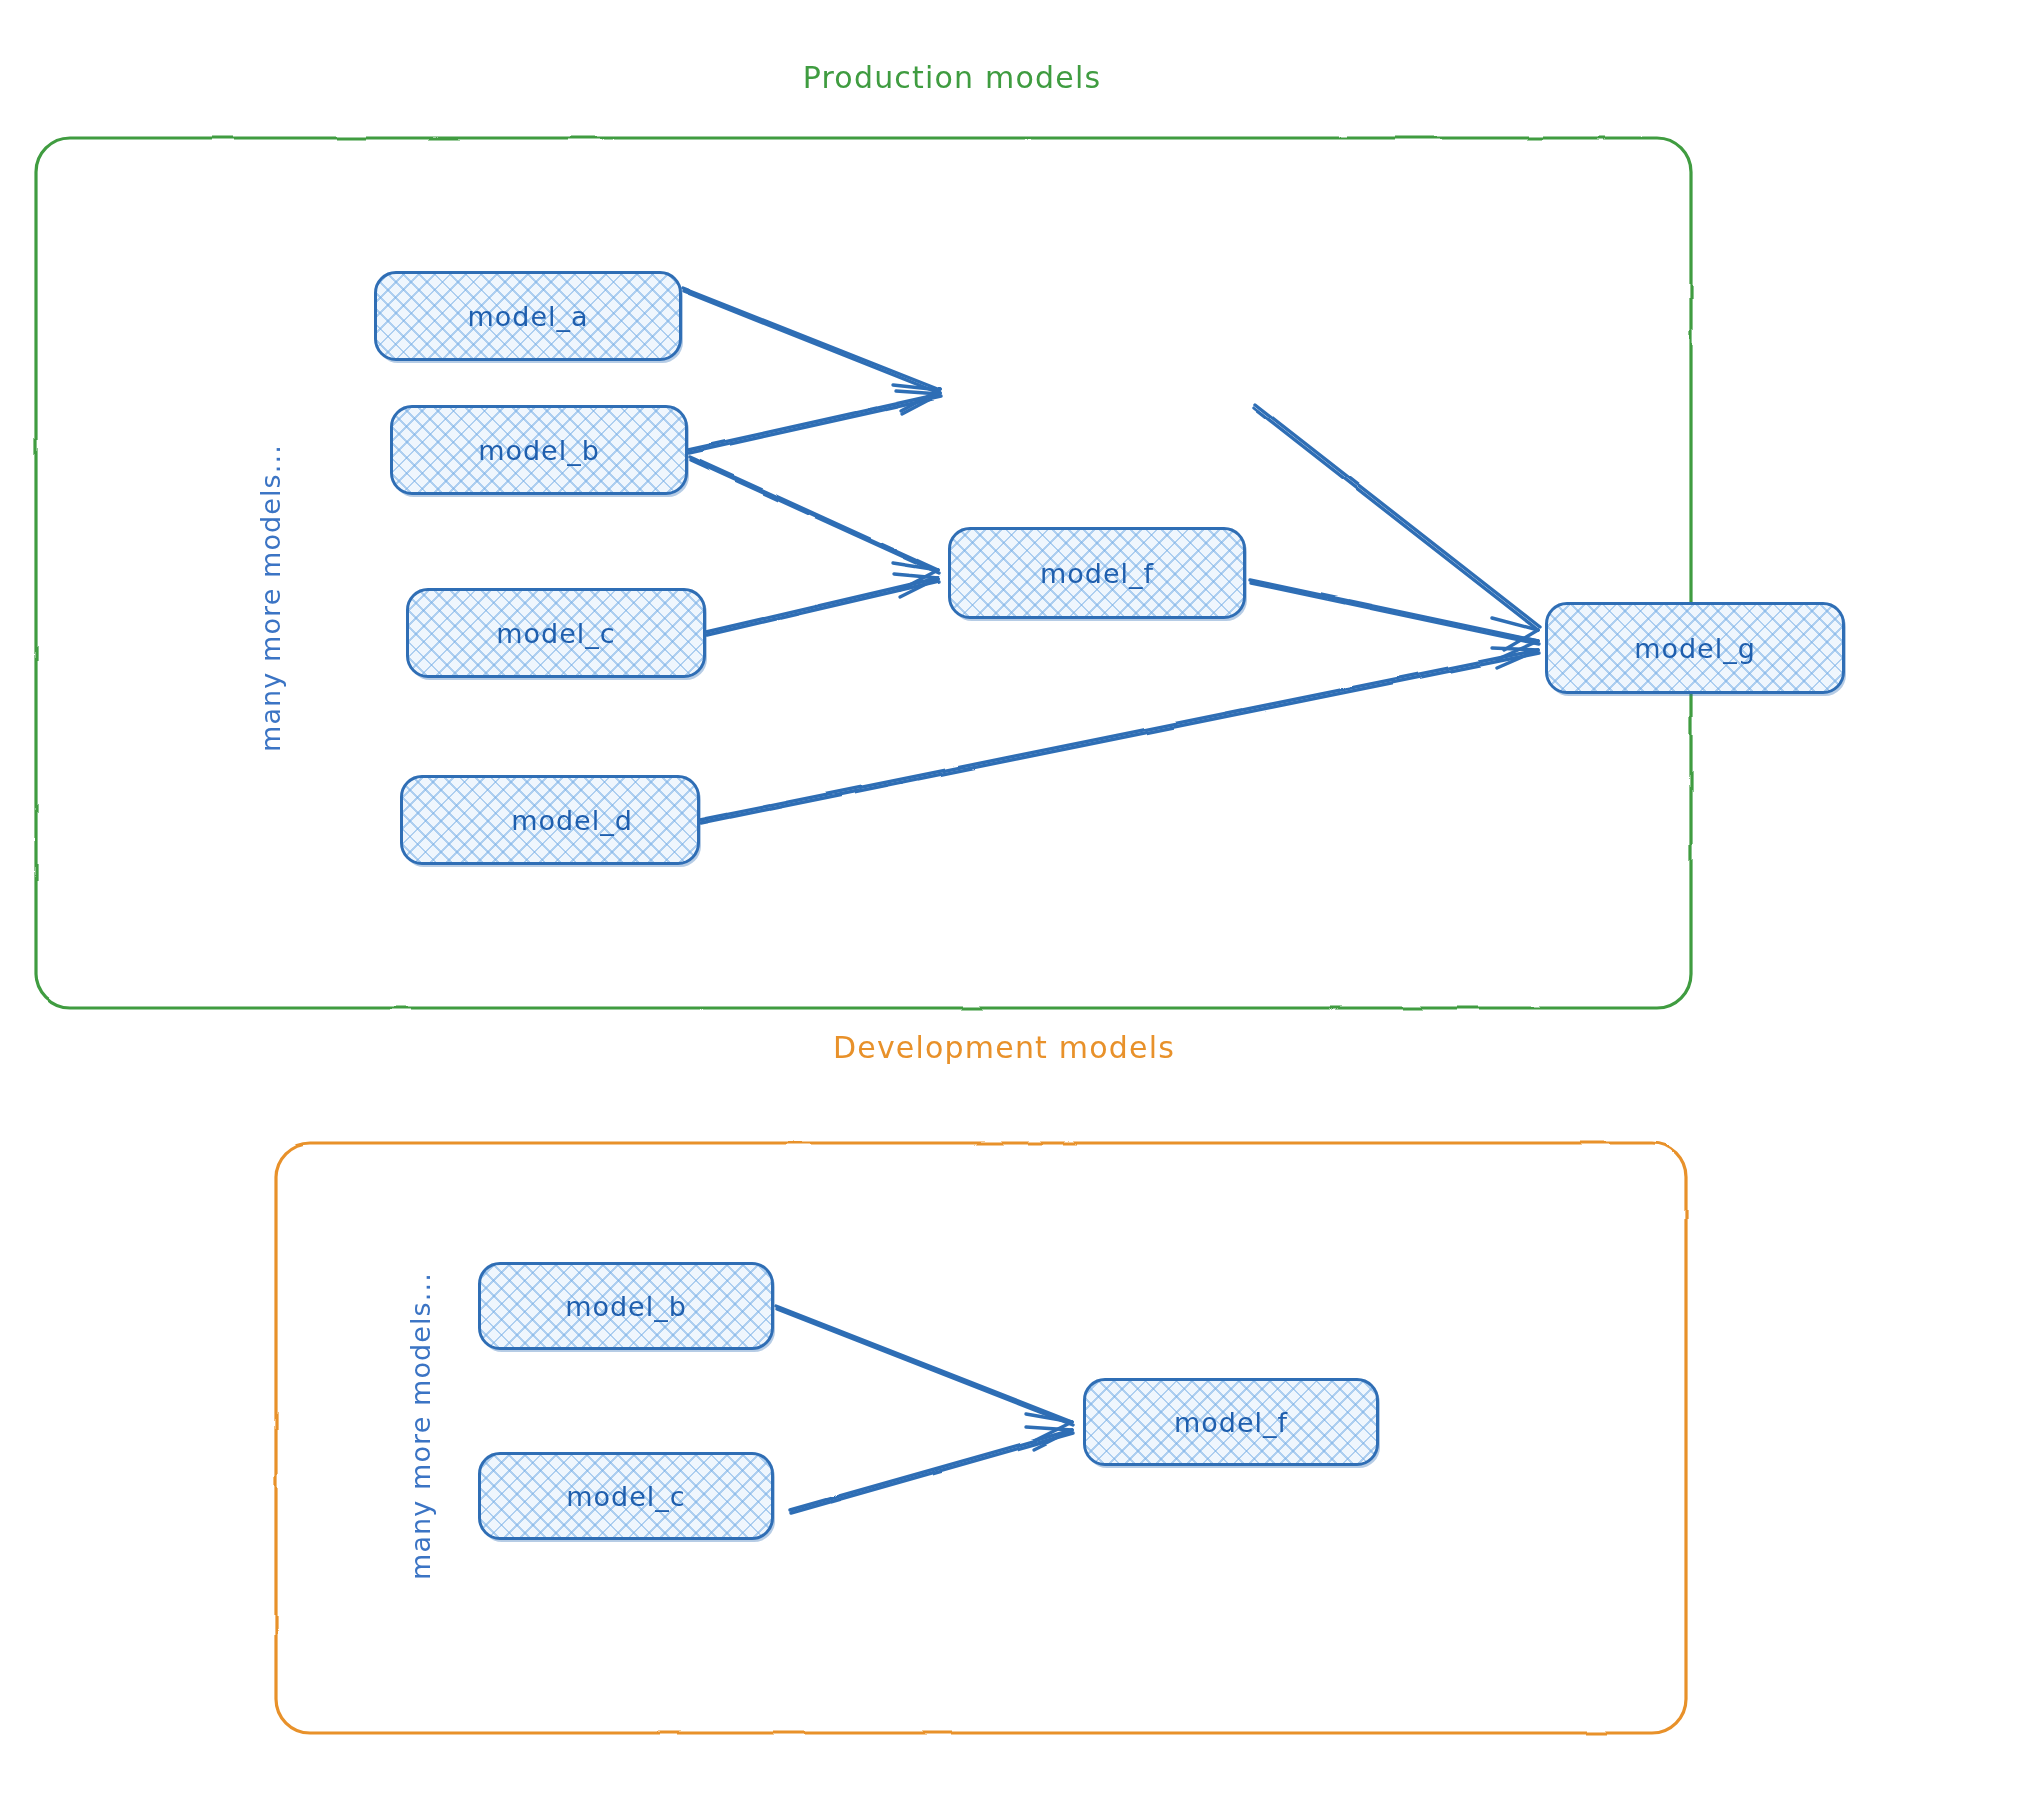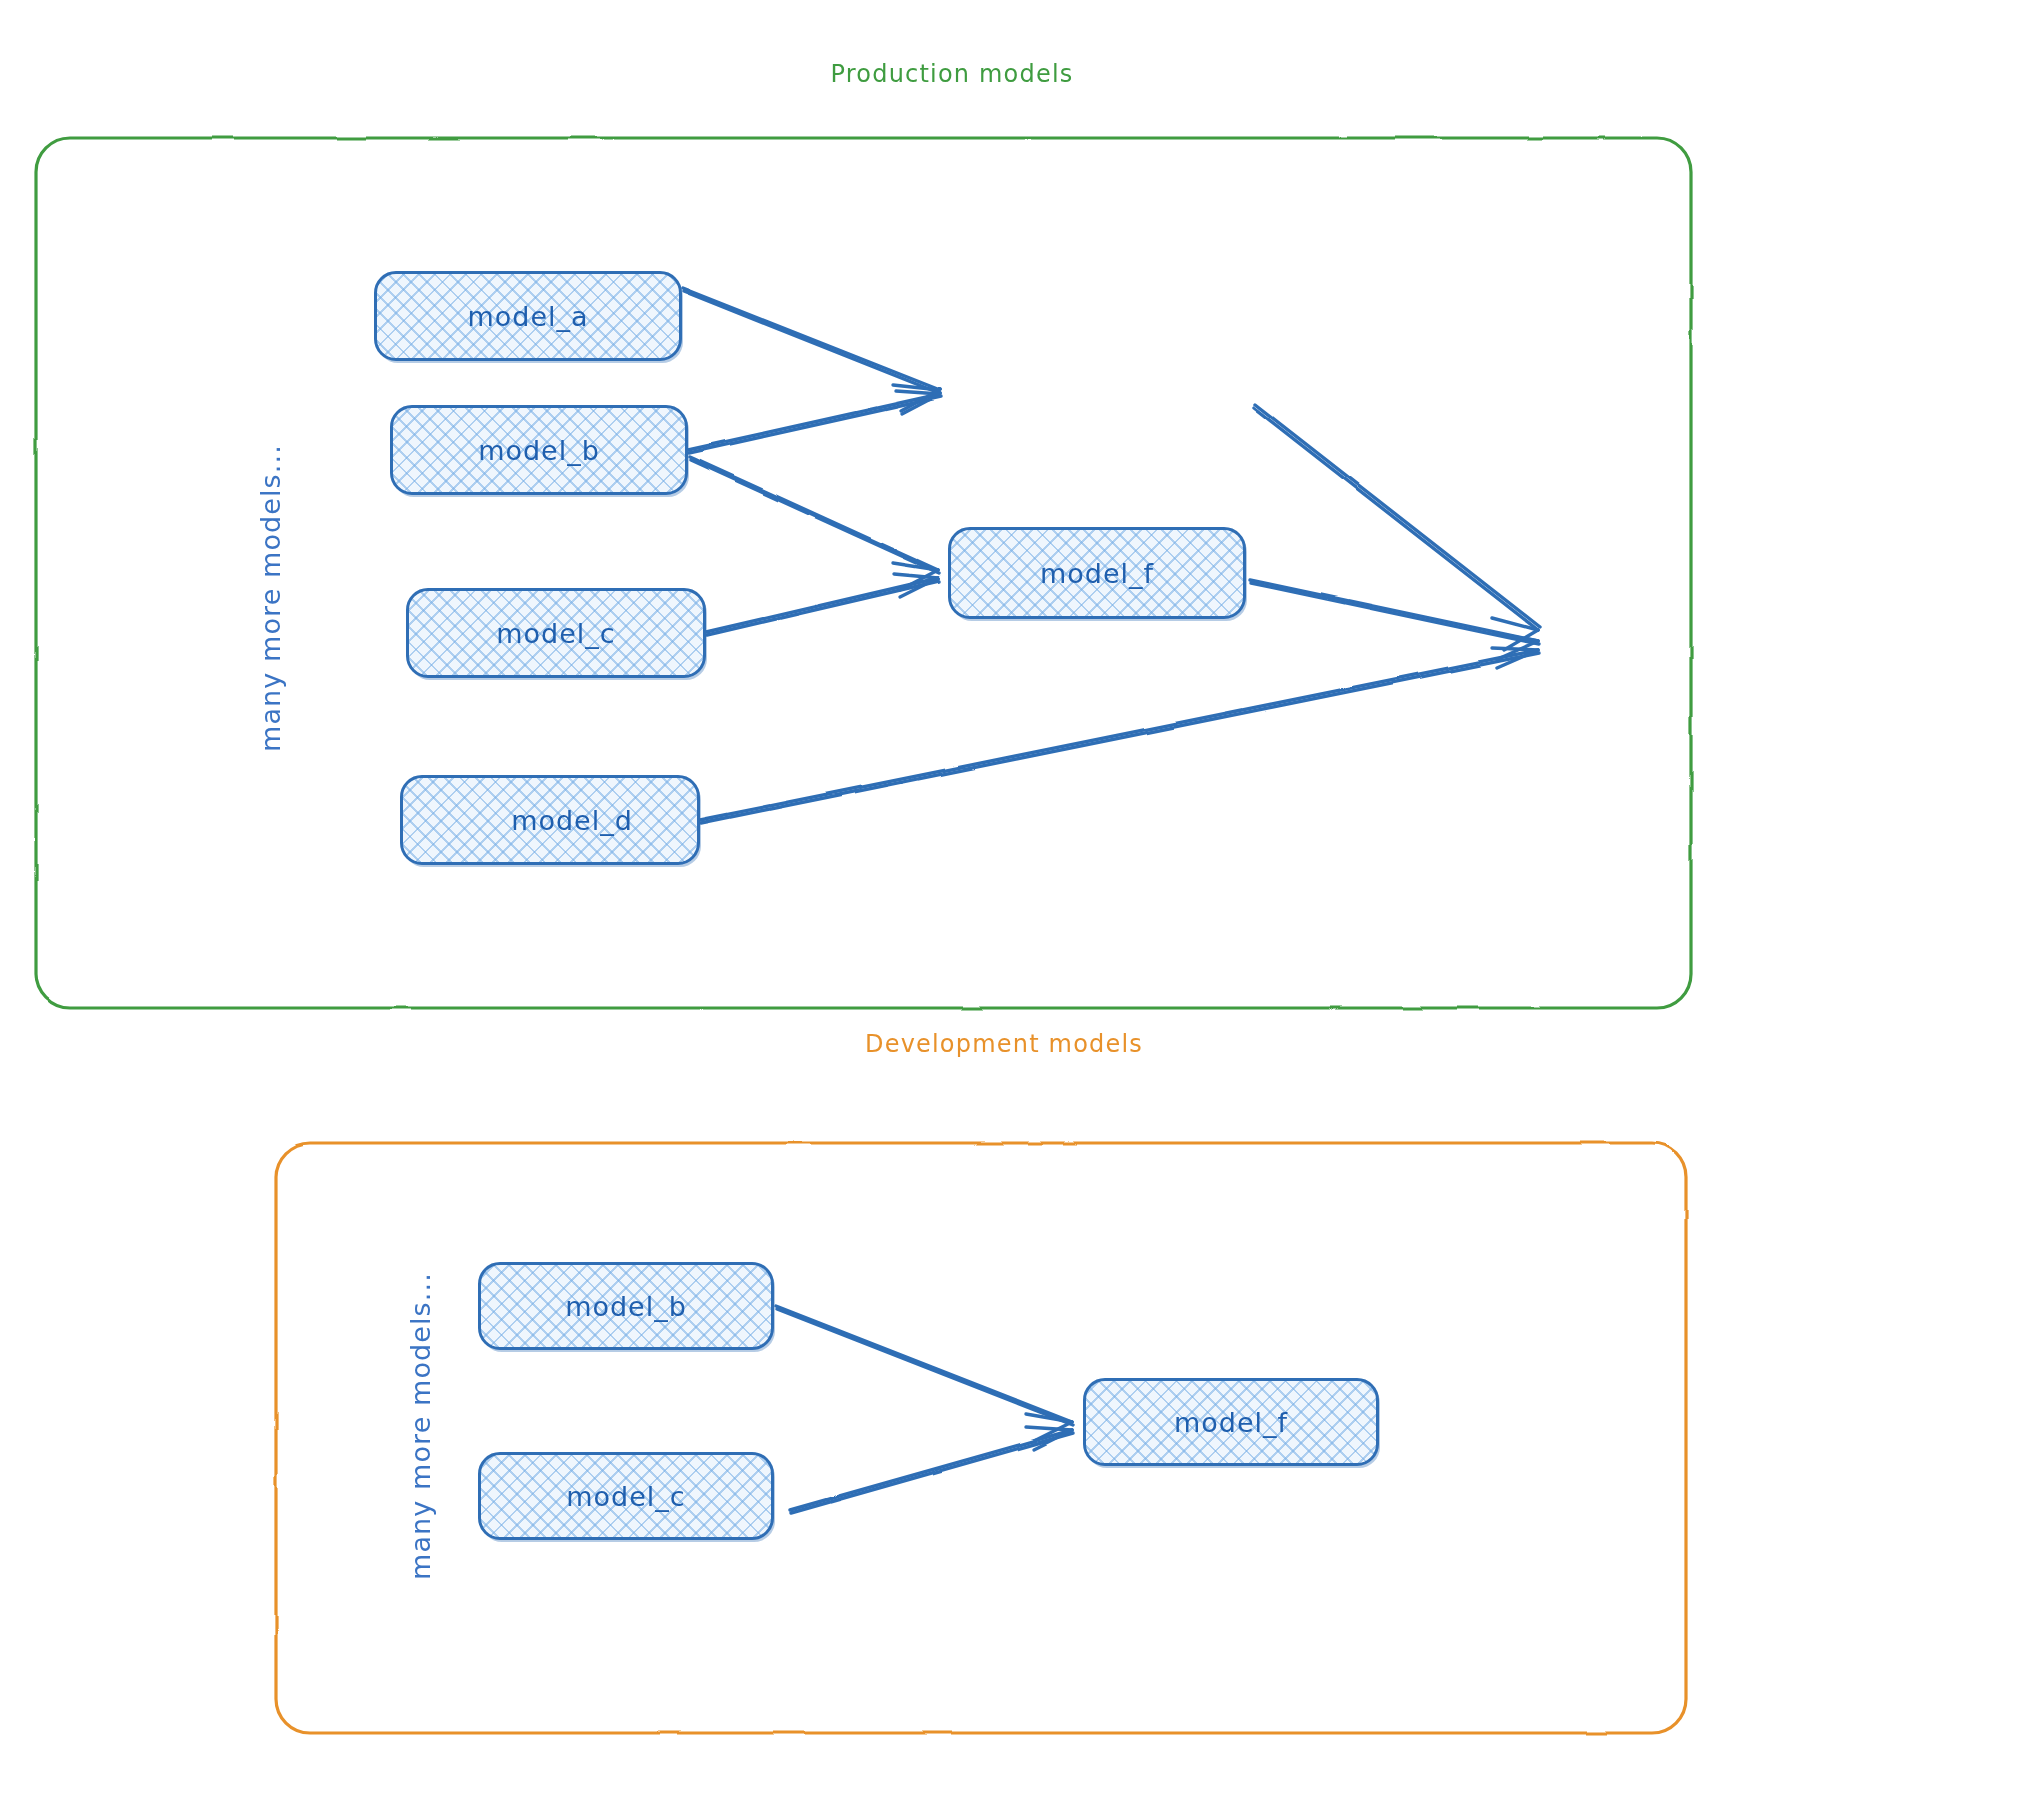--- a/index.html
+++ b/index.html
@@ -20,21 +20,21 @@
   .stage-svg {
     position: absolute;
     left: 0;
     top: 0;
     width: 2024px;
     height: 1818px;
   }
   .group-title {
     position: absolute;
     font-family: "DejaVu Sans", sans-serif;
-    font-size: 24px;
+    font-size: 30px;
     font-weight: 400;
     letter-spacing: 1.2px;
     white-space: nowrap;
     transform: translateX(-50%);
   }
   .group-title.production { color: #3f9c40; }
   .group-title.development { color: #e8912a; }
 
   .vert-label {
     position: absolute;
@@ -178,20 +178,23 @@
 
   <div class="node" style="left:400px; top:775px; width:300px; height:90px;padding-left:44px;">
     <span class="node-label">model_d</span>
   </div>
 
 
   <div class="node" style="left:948px; top:527px; width:298px; height:92px;">
     <span class="node-label">model_f</span>
   </div>
 
+  <div class="node" style="left:1545px; top:602px; width:300px; height:92px;">
+    <span class="node-label">model_g</span>
+  </div>
 
   <div class="group-title development" style="left: 980px; top: 1030px; margin-left: 24px;">Development models</div>
 
   <div class="vert-label" style="left: 405px; top: 1580px;">many more models...</div>
 
   <div class="node" style="left:478px; top:1262px; width:296px; height:88px;">
     <span class="node-label">model_b</span>
   </div>
 
   <div class="node" style="left:478px; top:1452px; width:296px; height:88px;">

